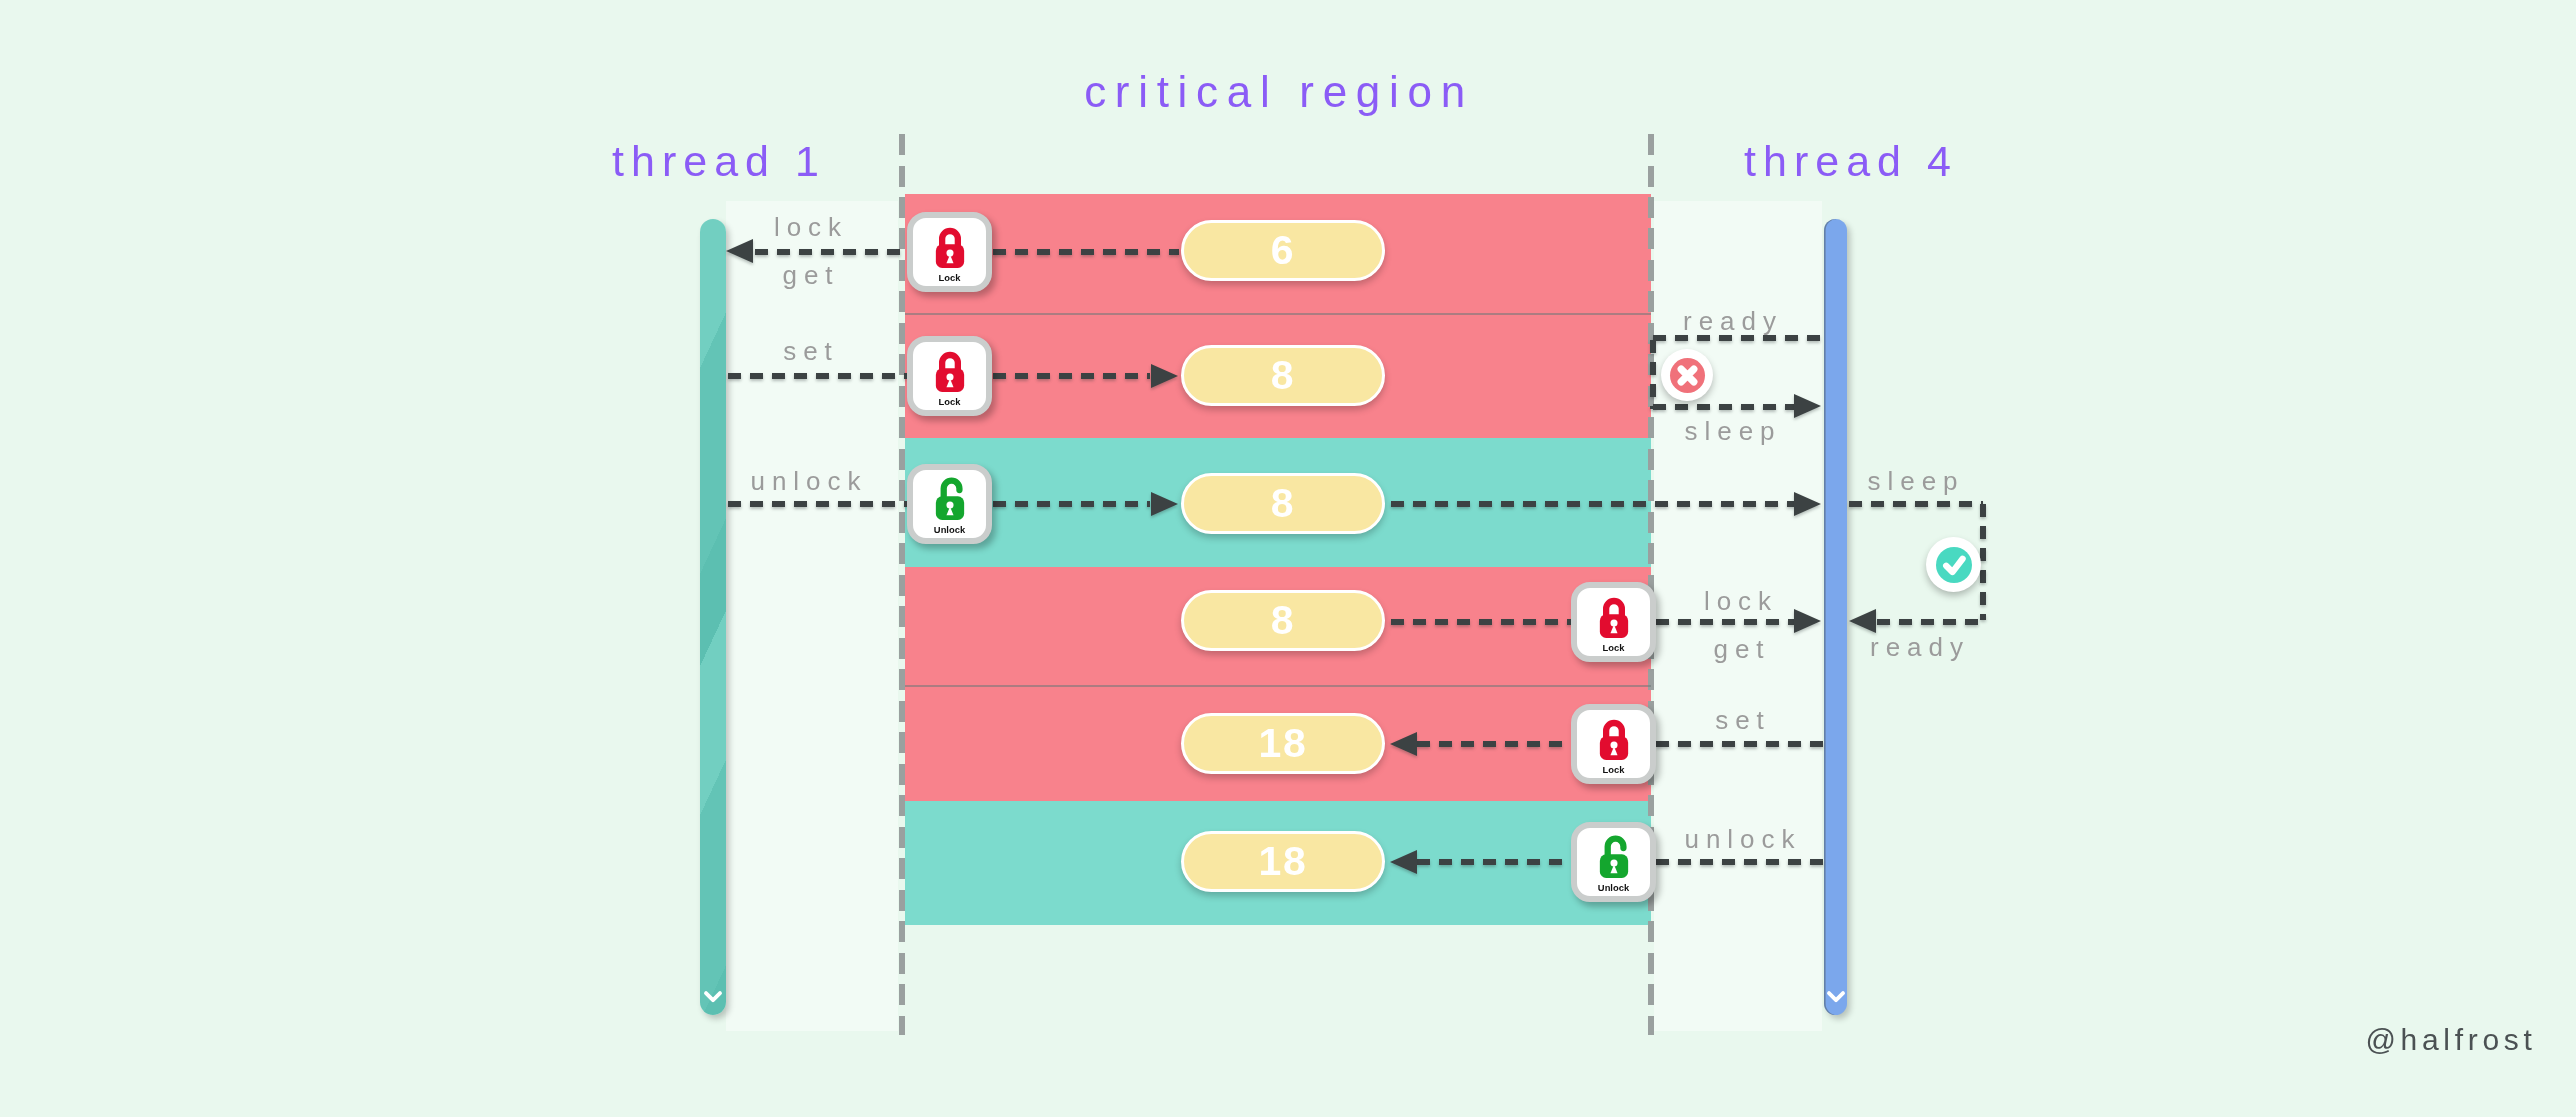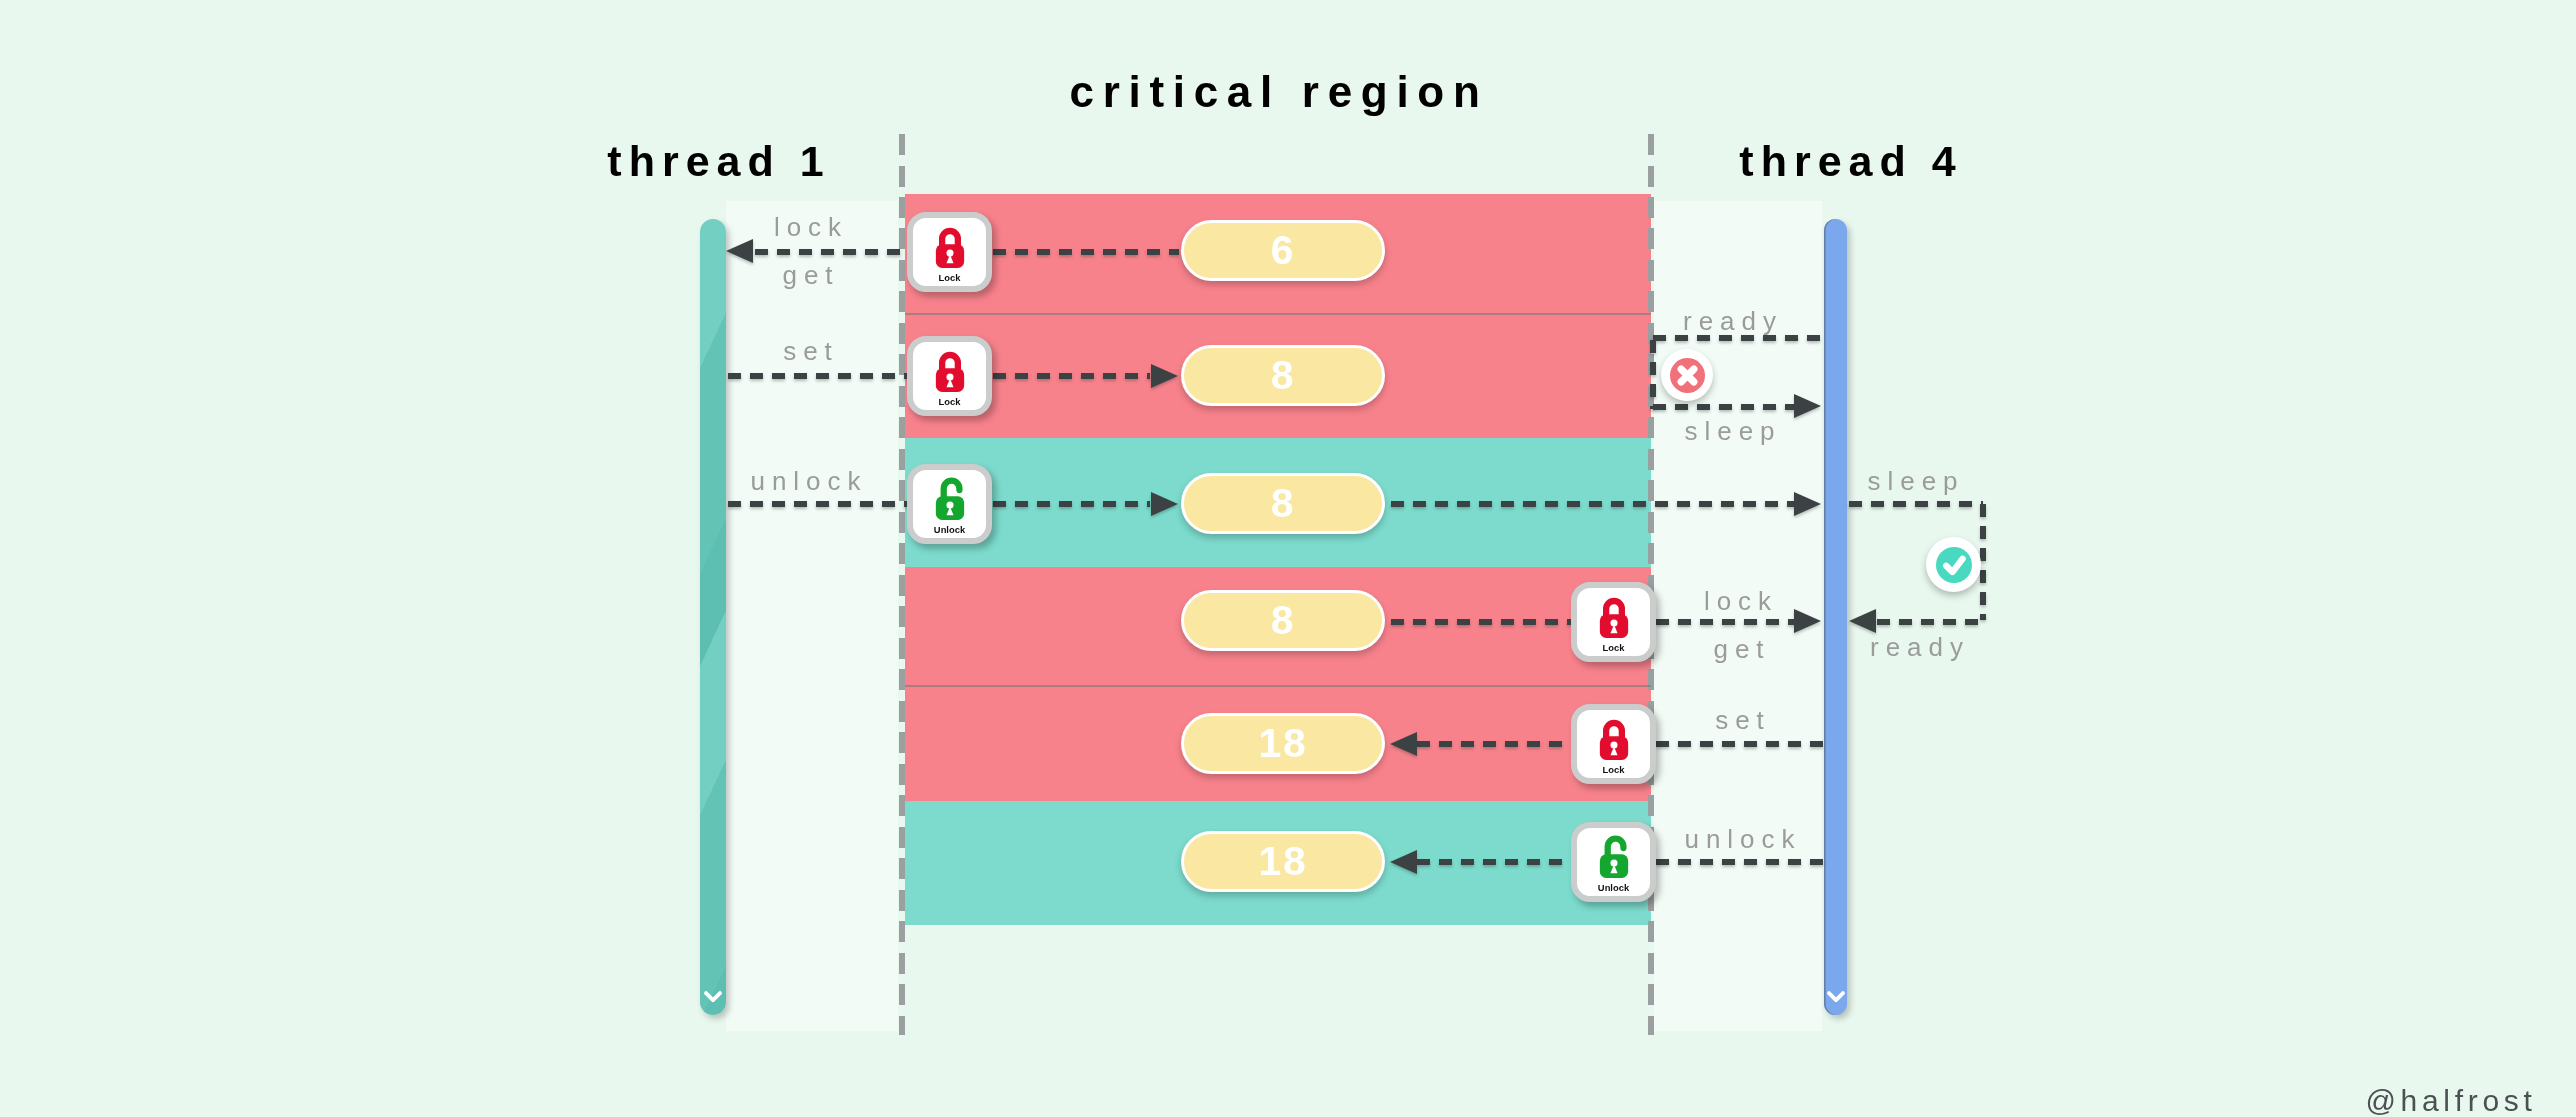--- a/index.html
+++ b/index.html
@@ -1,18 +1,18 @@
 <!DOCTYPE html>
 <html style="font-size:12.6px"><head>
 <meta charset="utf-8">
 <style>
   html,body{margin:0;padding:0;background:#e9f8ee;}
   .stage{position:relative;width:2576px;height:1118px;background:#e9f8ee;overflow:hidden;
          font-family:"Liberation Sans",sans-serif;}
-  .heading{position:absolute;transform:translate(-50%,-50%);color:#000000;font-weight:700;white-space:nowrap;}
+  .heading{position:absolute;transform:translate(-50%,-50%);color:#8b5cf6;font-weight:400;white-space:nowrap;}
   .title{font-size:44px;letter-spacing:8.7px;}
   .thread-label{font-size:43px;letter-spacing:7px;}
   .lbl{position:absolute;transform:translate(-50%,-50%);color:#9b9b9b;font-size:26px;
        letter-spacing:7px;font-weight:400;white-space:nowrap;}
   .watermark{position:absolute;transform:translate(-50%,-50%);color:#4b5153;font-size:30px;
        letter-spacing:4.7px;font-weight:400;white-space:nowrap;}
 
   .band{position:absolute;left:905px;width:746px;z-index:1;}
   .band.locked{background:#f8828c;}
   .band.unlocked{background:#7cdbcd;}
@@ -224,16 +224,16 @@
   </div>
 
   <div class="badge" style="left:1926px;top:537px;width:55px;height:55px;">
     <div class="badge-inner" style="width:36px;height:36px;background:#49d9c1;">
       <svg width="36" height="36" viewBox="0 0 46 46">
           <path d="M13 24 L21 32 L34 15" stroke="#fff" stroke-width="8" fill="none" stroke-linecap="round" stroke-linejoin="round"></path>
         </svg>
     </div>
   </div>
 
-  <div class="watermark" style="left:2451px;top:1101px;">@halfrost</div>
+  <div class="watermark" style="left:2451px;top:1040px;">@halfrost</div>
 
 </div>
 
 
 </body></html>

